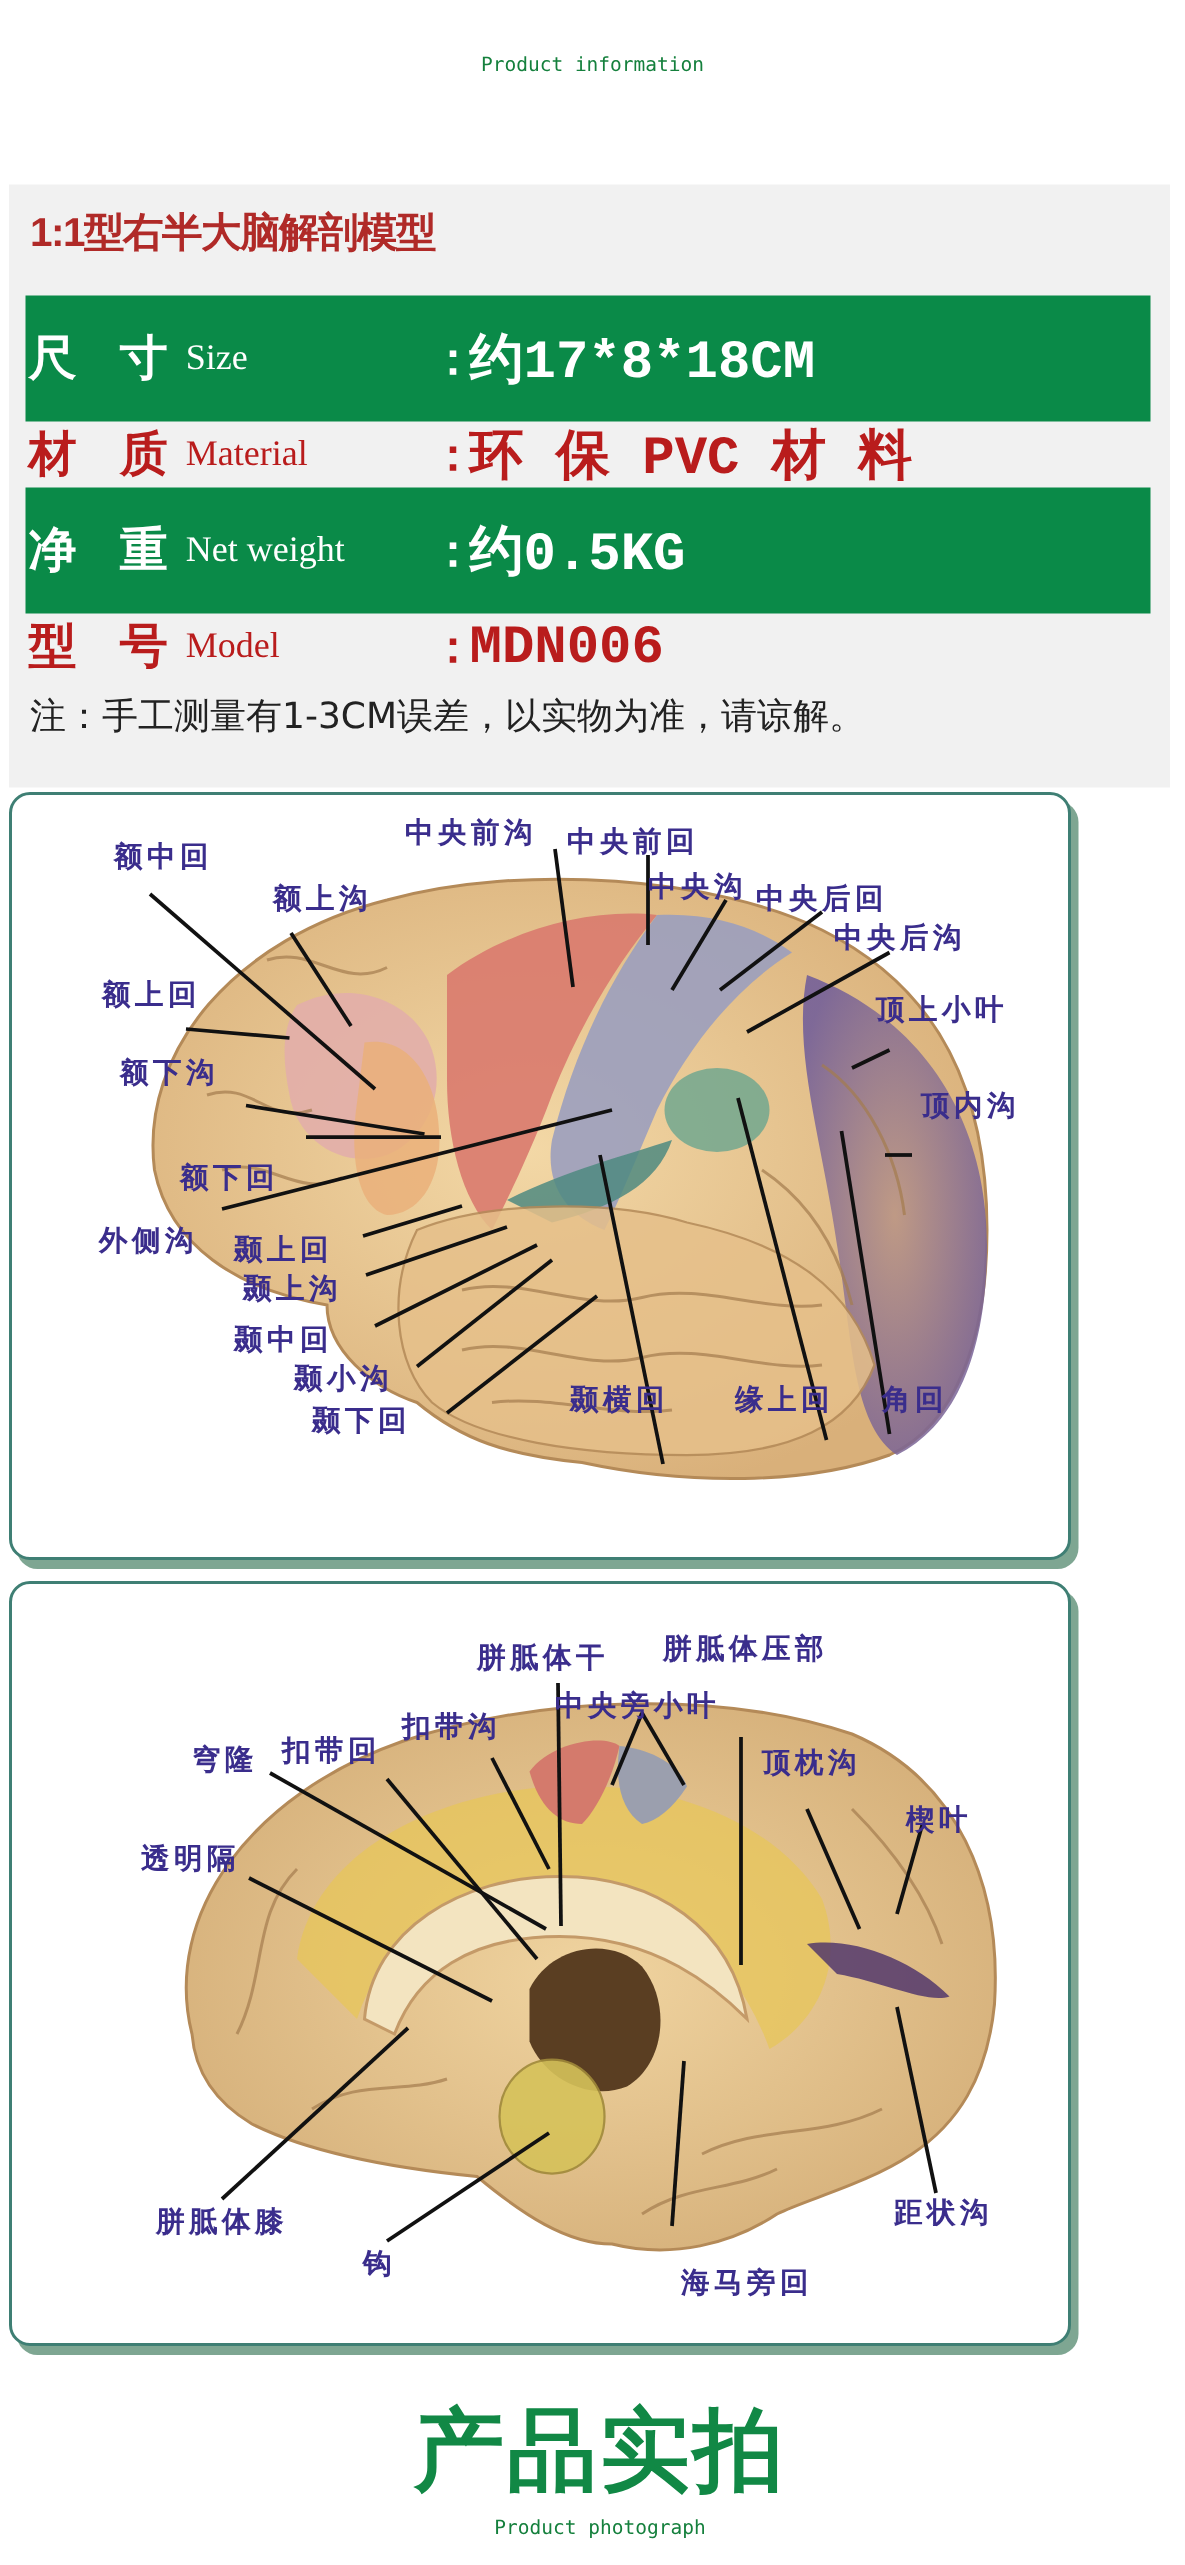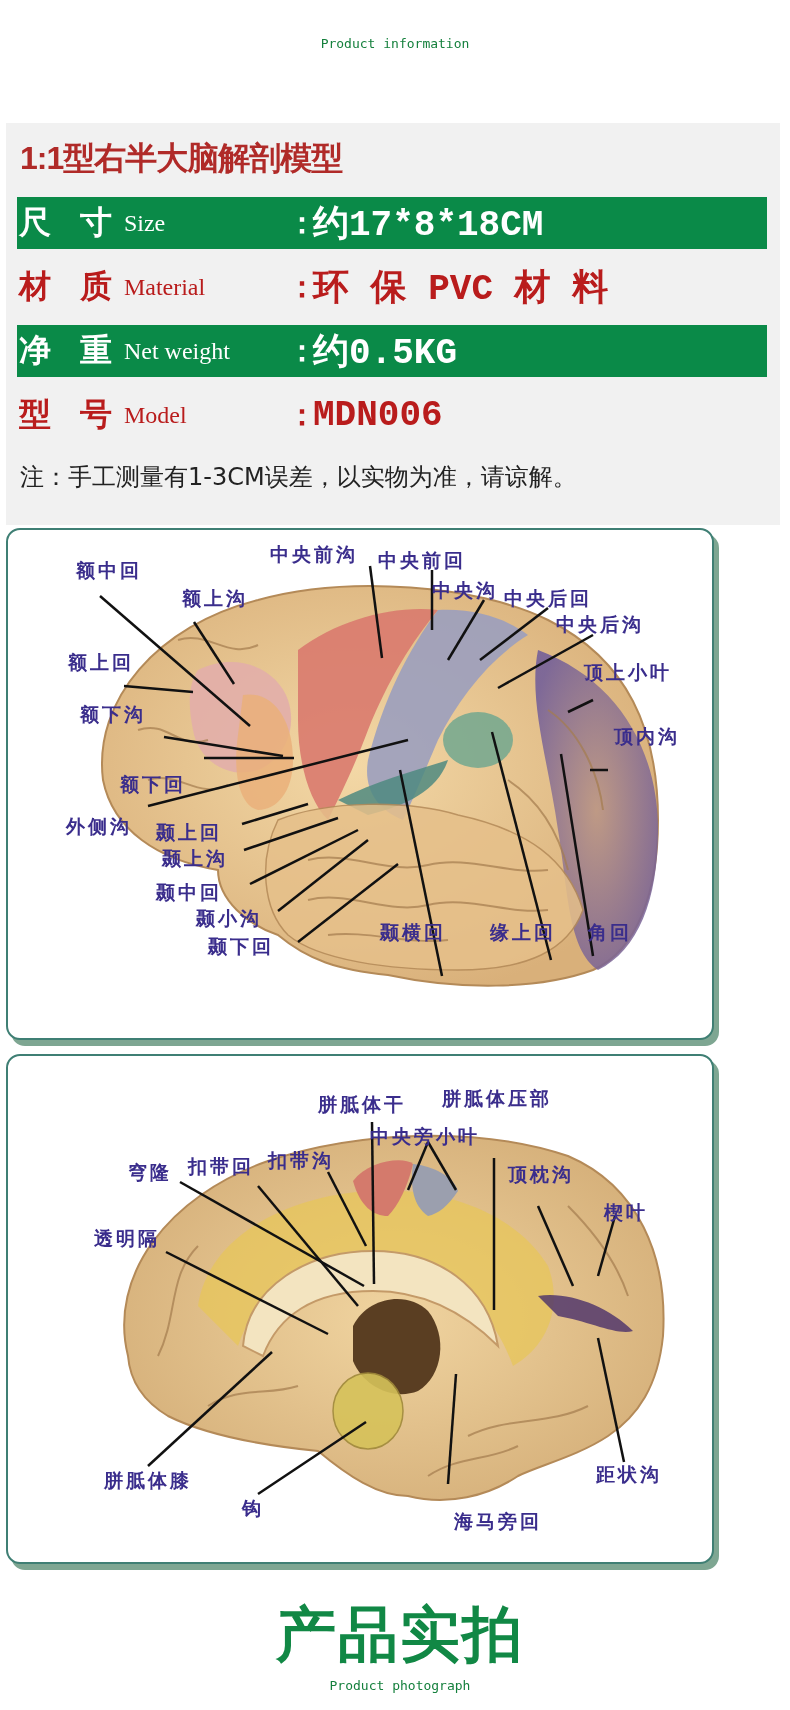--- a/index.html
+++ b/index.html
@@ -1,22 +1,22 @@
 <!DOCTYPE html>
 <html><head>
 <meta charset="utf-8">
 <style>
   * { margin:0; padding:0; box-sizing:border-box; }
   body { width:790px; height:1710px; background:#ffffff; font-family:"DejaVu Sans","Liberation Sans",sans-serif; position:relative; overflow:hidden; }
   .section-head { position:absolute; left:0; width:790px; text-align:center; }
   .section-title { font-size:60px; font-weight:bold; color:#118845; letter-spacing:2px; line-height:1; }
   .section-sub { font-family:"DejaVu Sans Mono","Liberation Mono",monospace; font-size:13px; color:#15803d; margin-top:14px; }
   .info-panel { position:absolute; left:6px; top:123px; width:774px; height:402px; background:#f1f1f1; }
-  .product-name { position:absolute; left:14px; top:14px; font-family:"Liberation Sans",sans-serif; font-size:32px; font-weight:bold; color:#b02a28; letter-spacing:-1px; }
-  .spec-row { position:absolute; left:11px; width:750px; height:52px; display:flex; align-items:center; }
+  .product-name { position:absolute; left:14px; top:14px; font-family:"Liberation Sans",sans-serif; font-size:27px; font-weight:bold; color:#b02a28; letter-spacing:-1px; }
+  .spec-row { position:absolute; left:11px; width:750px; height:84px; display:flex; align-items:center; }
   .spec-row.green { background:#0a8a48; color:#ffffff; }
   .spec-row.plain { color:#b91c1c; }
   .spec-label-cn { font-family:"Liberation Sans",sans-serif; font-size:32px; font-weight:bold; letter-spacing:10px; padding-left:2px; }
   .spec-label-en { font-family:"Liberation Serif","DejaVu Serif",serif; font-size:24px; margin-left:2px; }
   .spec-colon { position:absolute; left:270px; font-size:30px; font-weight:bold; }
   .spec-value { position:absolute; left:296px; font-family:Liberation Mono, monospace; font-size:36px; font-weight:bold; letter-spacing:0px; }
   .note { position:absolute; left:14px; top:338px; font-size:24px; color:#222; font-family:"DejaVu Sans",sans-serif; }
   .card { position:absolute; left:6px; width:708px; background:#ffffff; border:2px solid #3f7f74; border-radius:14px; box-shadow:5px 6px 0 #7ea692; }
   .card svg.brain { position:absolute; left:0; top:0; }
   .lbl { position:absolute; font-family:"DejaVu Serif","Liberation Serif",serif; font-size:19px; font-weight:bold; color:#3a2d8c; white-space:nowrap; letter-spacing:3px; }
@@ -198,21 +198,21 @@
       <line x1="250" y1="438" x2="358" y2="366"></line>
       <line x1="440" y1="428" x2="448" y2="318"></line>
       <line x1="616" y1="406" x2="590" y2="282"></line>
     </g>
   </svg>
   <span class="lbl" style="left:310px; top:36px;">胼胝体干</span>
   <span class="lbl" style="left:434px; top:30px;">胼胝体压部</span>
   <span class="lbl" style="left:362px; top:68px;">中央旁小叶</span>
   <span class="lbl" style="left:120px; top:104px;">穹隆</span>
   <span class="lbl" style="left:180px; top:98px;">扣带回</span>
-  <span class="lbl" style="left:260px; top:92px;">扣带沟</span>
+  <span class="lbl" style="left:260px; top:82px;">扣带沟</span>
   <span class="lbl" style="left:500px; top:106px;">顶枕沟</span>
   <span class="lbl" style="left:596px; top:144px;">楔叶</span>
   <span class="lbl" style="left:86px; top:170px;">透明隔</span>
   <span class="lbl" style="left:96px; top:412px;">胼胝体膝</span>
   <span class="lbl" style="left:234px; top:440px;">钩</span>
   <span class="lbl" style="left:446px; top:453px;">海马旁回</span>
   <span class="lbl" style="left:588px; top:406px;">距状沟</span>
 </div>
 
 <div class="section-head" style="top:1604px;padding-left:10px;">

